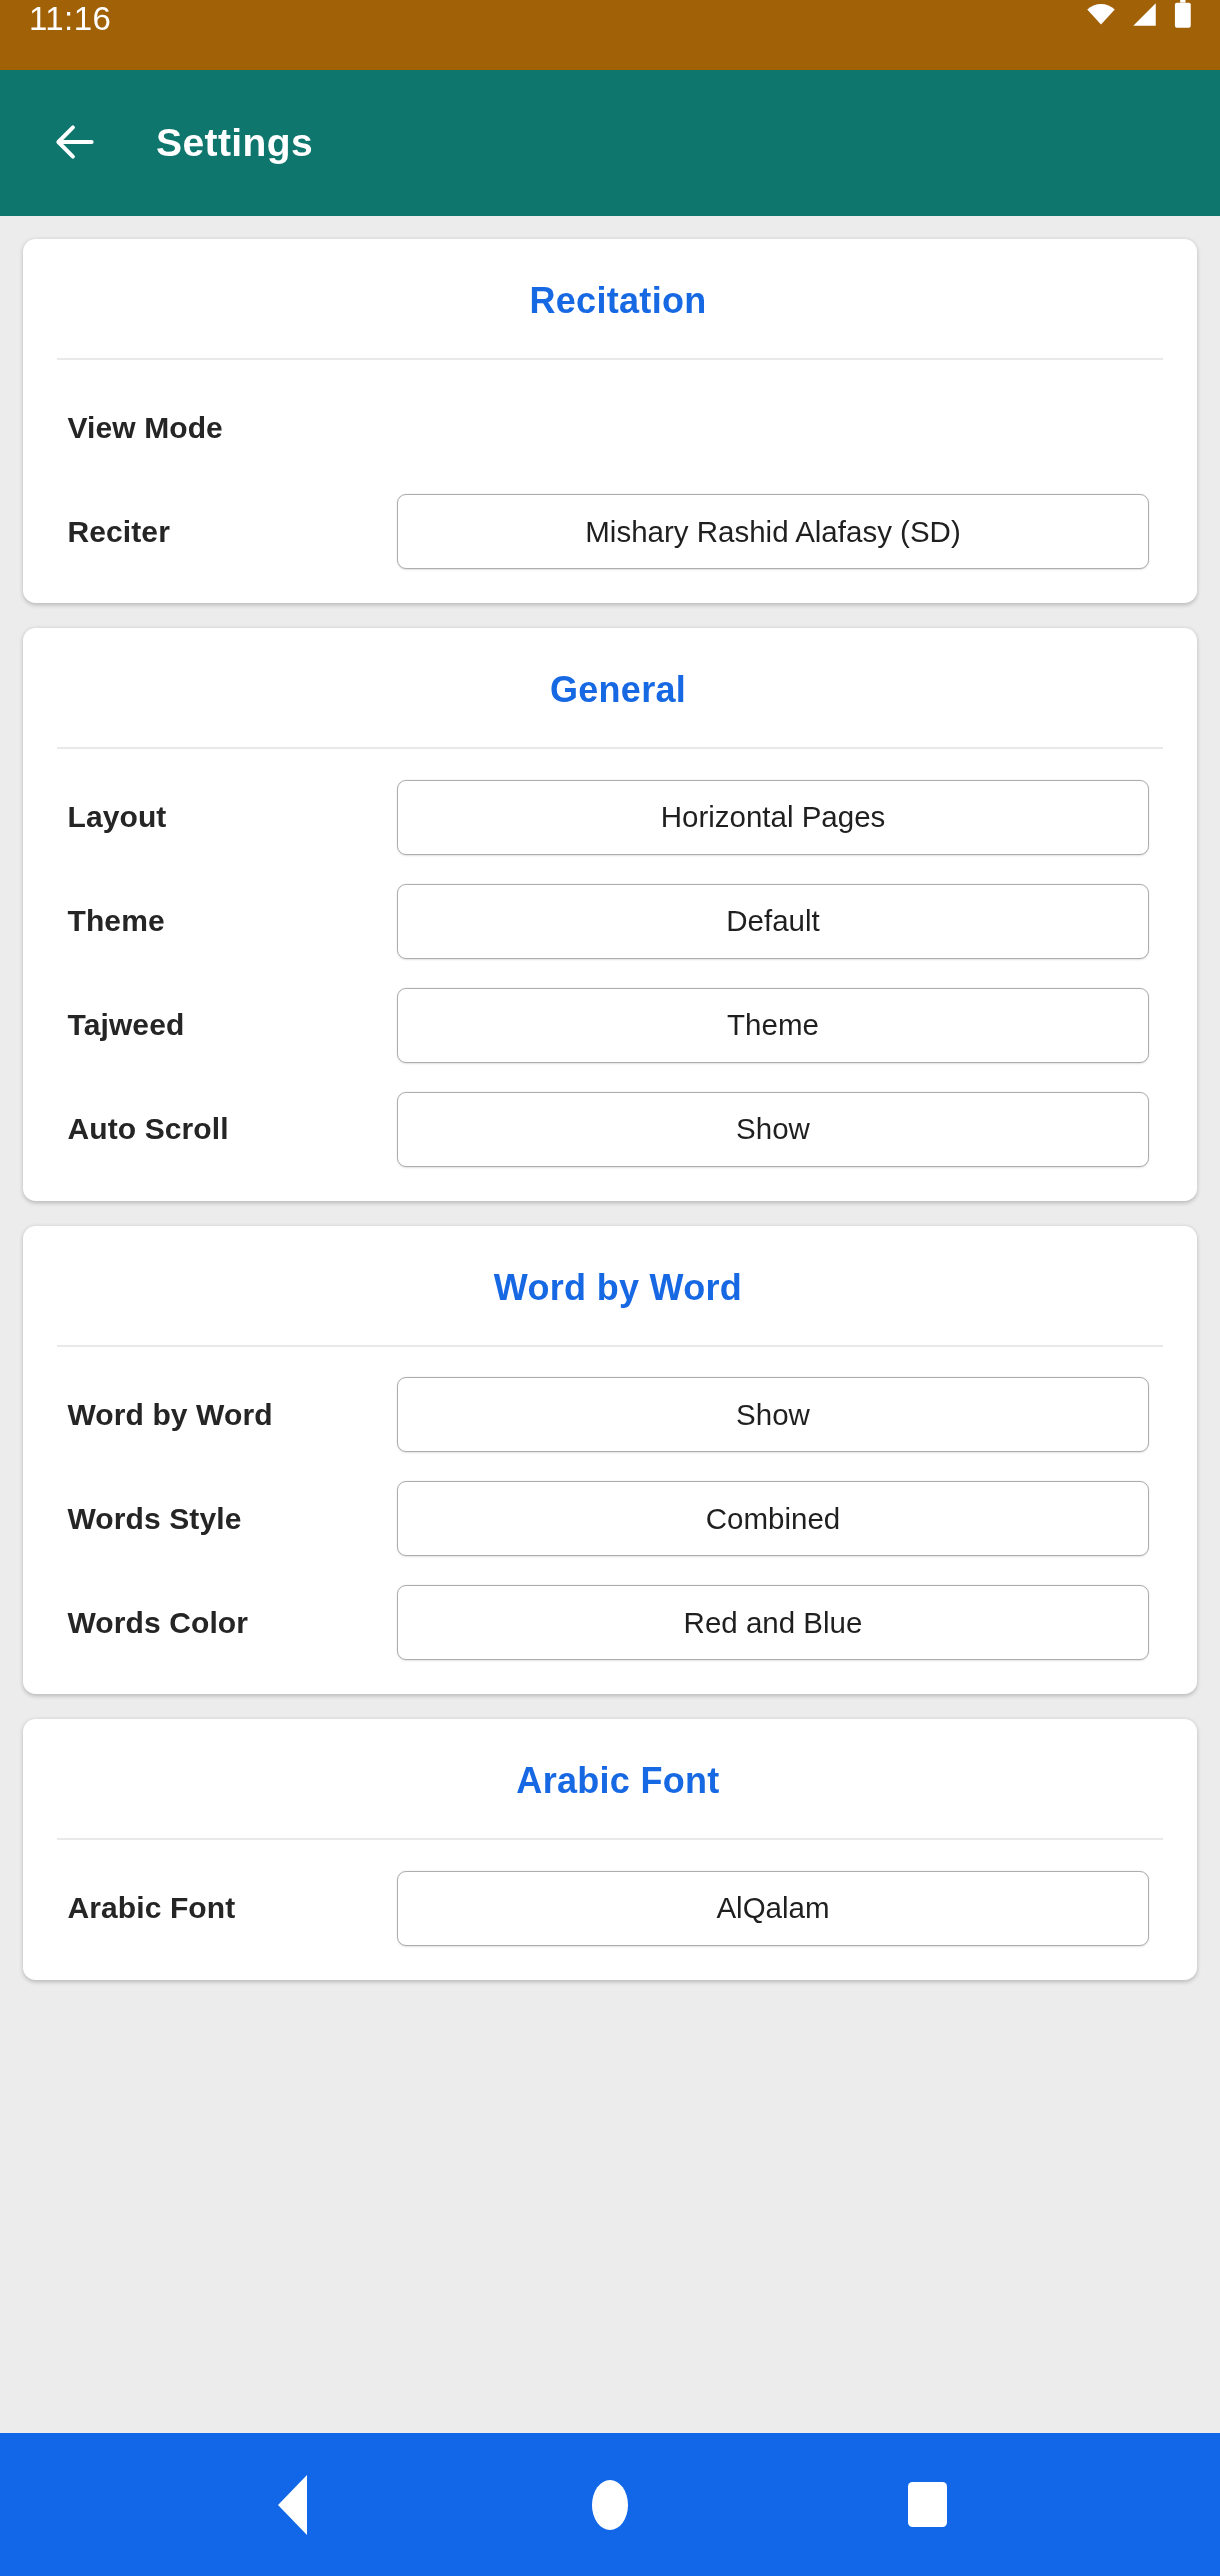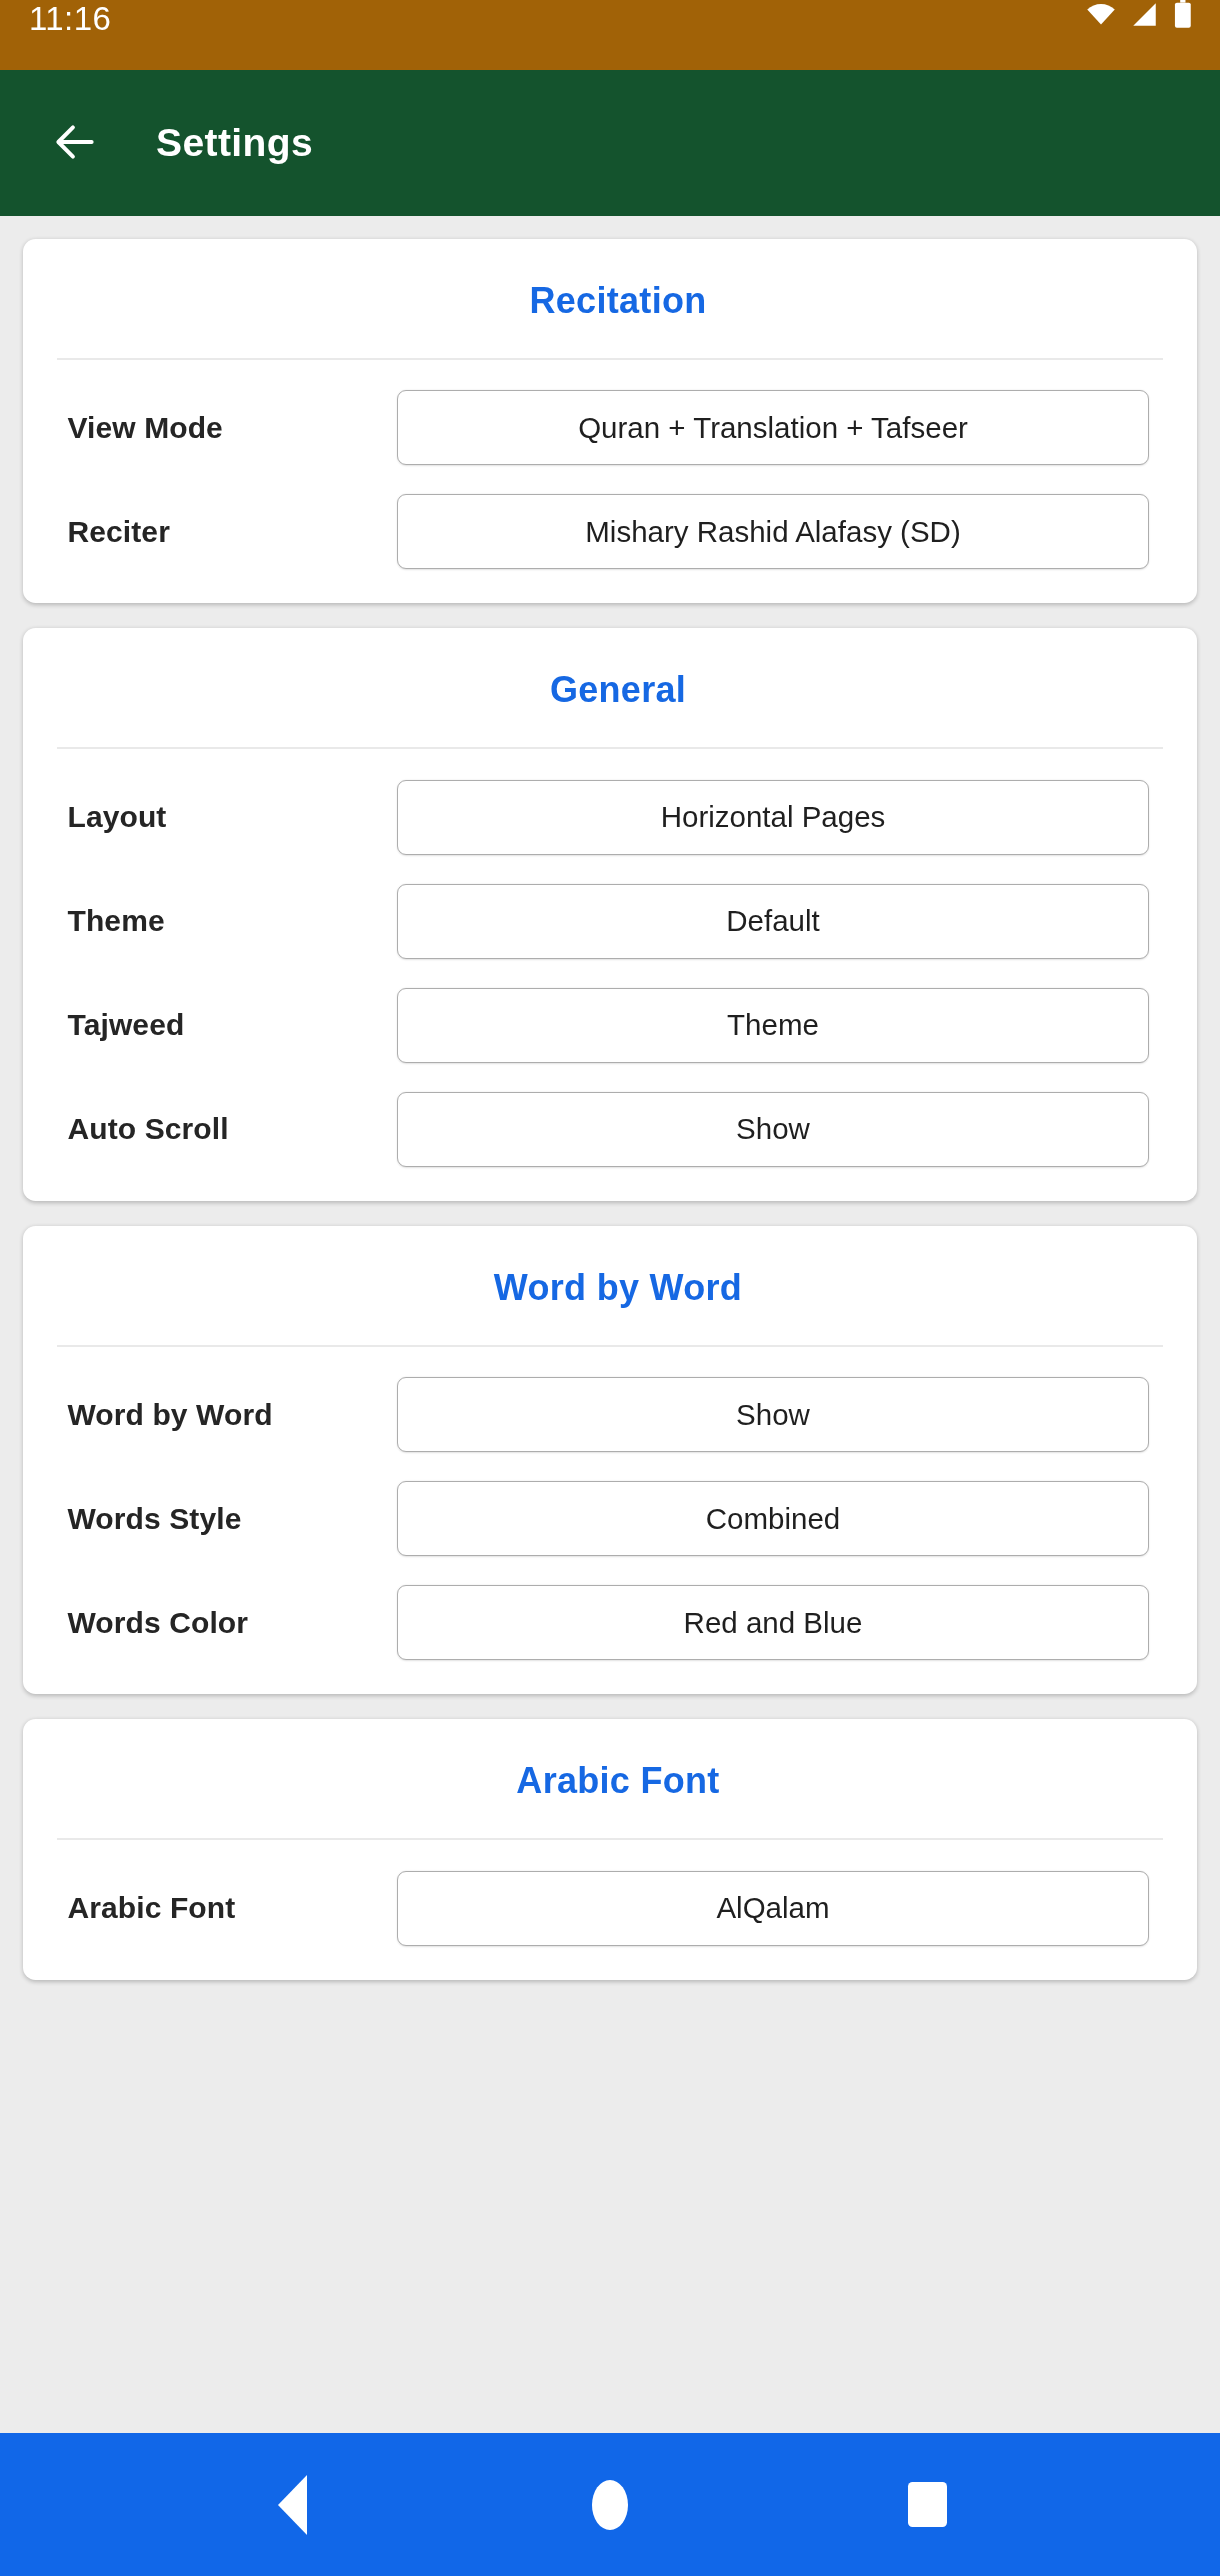--- a/index.html
+++ b/index.html
@@ -28,21 +28,21 @@
   .status-icons {
     display: flex;
     align-items: center;
     gap: 14.3px;
   }
   .status-icons svg { display: block; }
 
   
   .app-bar {
     height: 146px;
-    background: #14532d;
+    background: #0f766e;
     display: flex;
     align-items: center;
     padding-left: 32px;
   }
   .back-btn {
     width: 86px;
     height: 86px;
     display: flex;
     align-items: center;
     justify-content: center;
@@ -195,21 +195,20 @@
 </div>
 
 <div class="content">
   <div id="cards-host">
       <div class="card">
         <div class="card-title">Recitation</div>
         <div class="card-divider"></div>
         <div class="card-body">
           <div class="setting-row">
             <div class="setting-label">View Mode</div>
-            <div class="setting-dropdown">Quran + Translation + Tafseer</div>
           </div>
           <div class="setting-row">
             <div class="setting-label">Reciter</div>
             <div class="setting-dropdown">Mishary Rashid Alafasy (SD)</div>
           </div>
         </div>
       </div>
       <div class="card">
         <div class="card-title">General</div>
         <div class="card-divider"></div>

